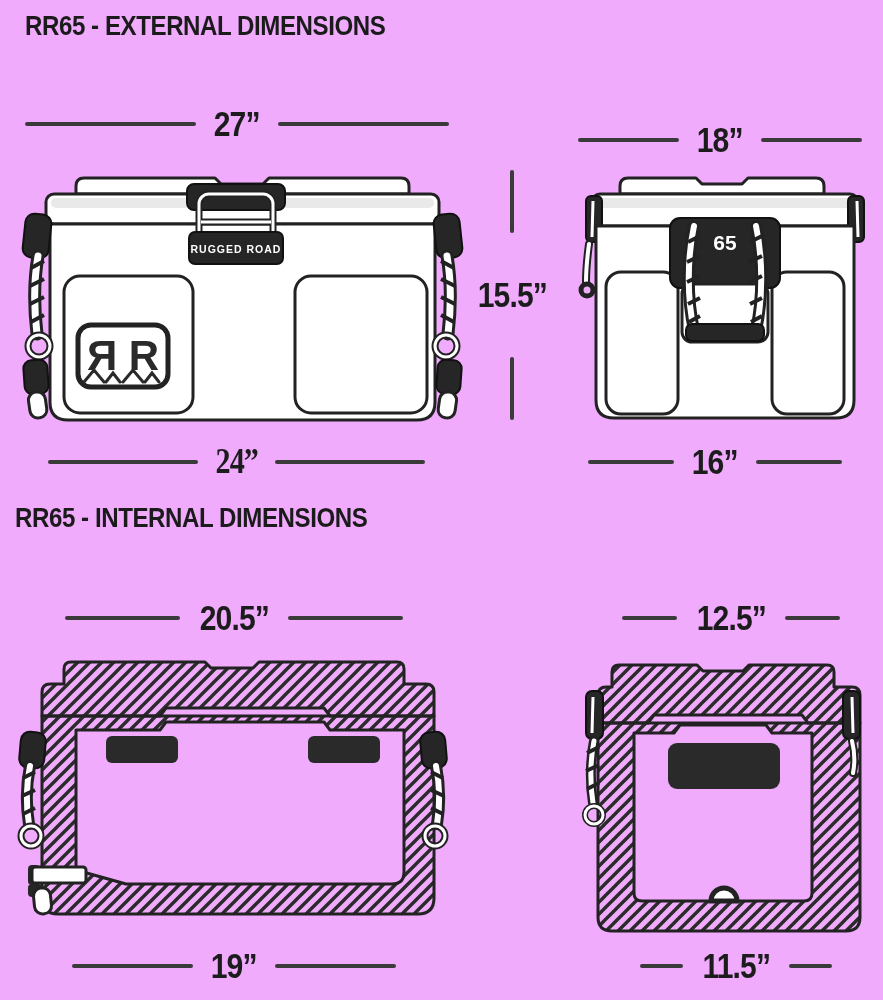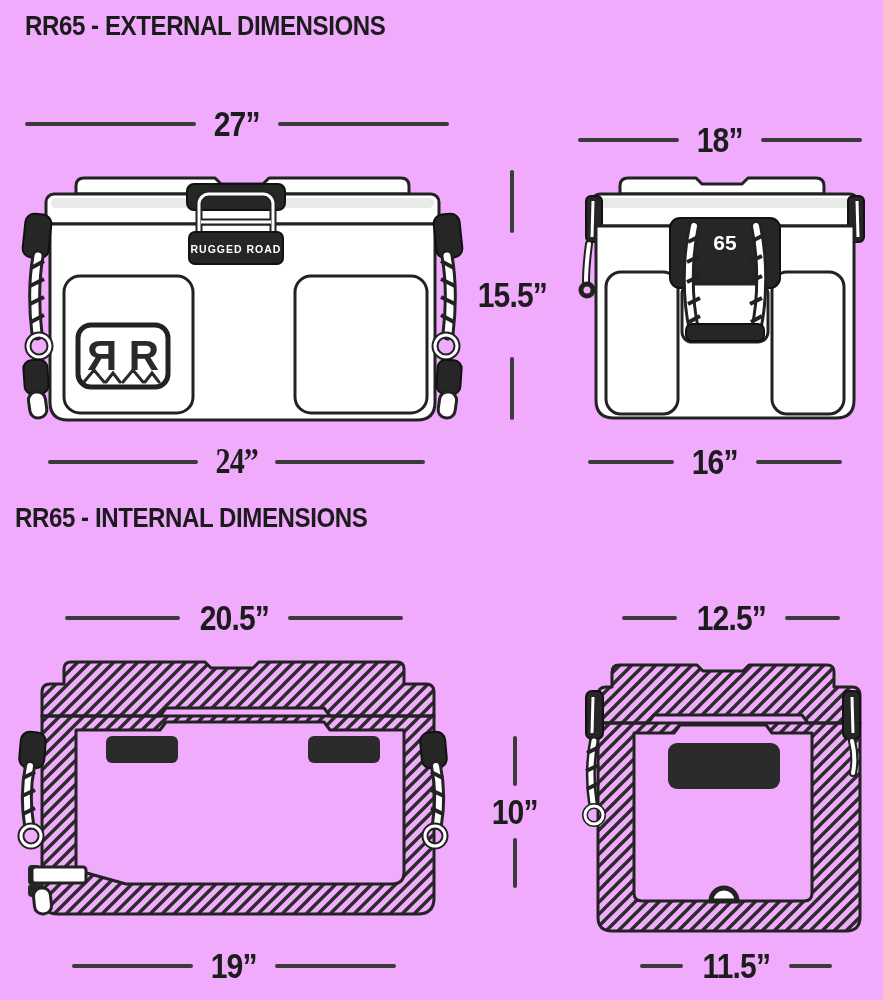--- a/index.html
+++ b/index.html
@@ -147,25 +147,20 @@
     <div class="val">20.5”</div>
     <div class="ln"></div>
   </div>
 
   <div class="hdim" style="left:622px;top:598px;width:218px;align-items:center;">
     <div class="ln"></div>
     <div class="val">12.5”</div>
     <div class="ln"></div>
   </div>
 
-  <div class="vdim" style="left:478px;top:736px;width:74px;height:152px;">
-    <div class="ln"></div>
-    <div class="val">10”</div>
-    <div class="ln"></div>
-  </div>
 
   <div class="view" style="left:8px;top:648px;">
   <svg width="450" height="288" viewBox="0 0 450 288">
     <defs>
       <pattern id="hatchA" width="12" height="12" patternUnits="userSpaceOnUse">
         <path d="M-3,3 L3,-3 M-3,15 L15,-3 M9,15 L15,9" stroke="#2b2b2b" stroke-width="3.4" fill="none"></path>
       </pattern>
     </defs>
 
     <path d="M63,14 H197 L203,20 H245 L251,14 H389 Q396,14 396,21 V36 H418 Q426,36 426,44 V68 H322 L316,60 H158 L152,68 H34 V44 Q34,36 42,36 H56 V21 Q56,14 63,14 Z" fill="url(#hatchA)" stroke="#222" stroke-width="3" stroke-linejoin="round"></path>

